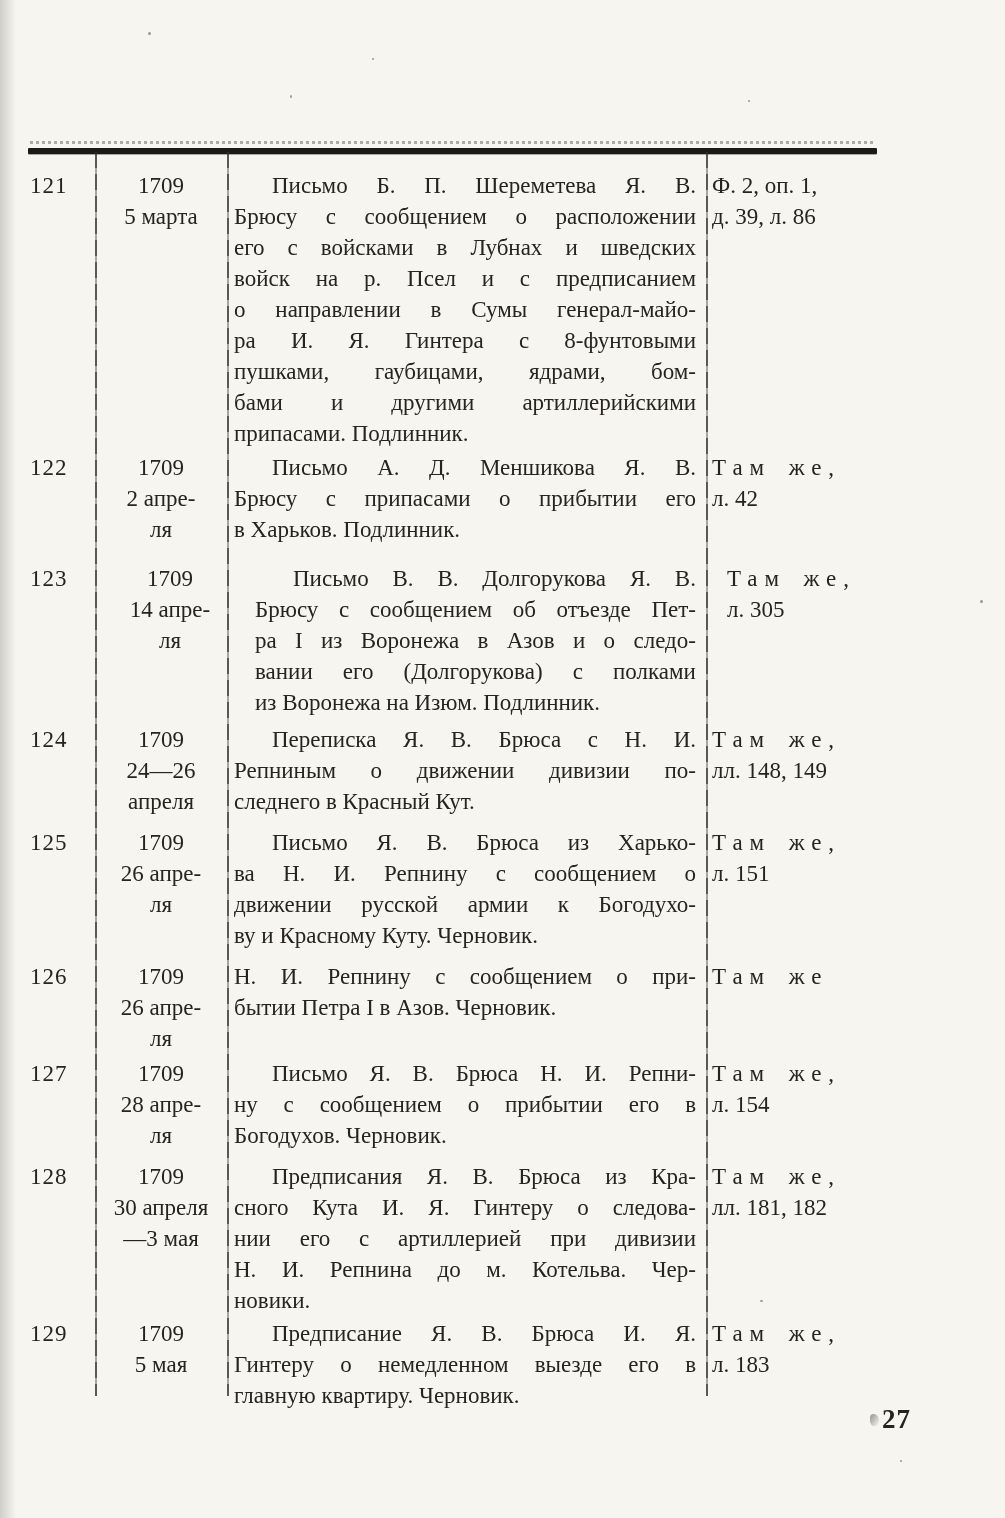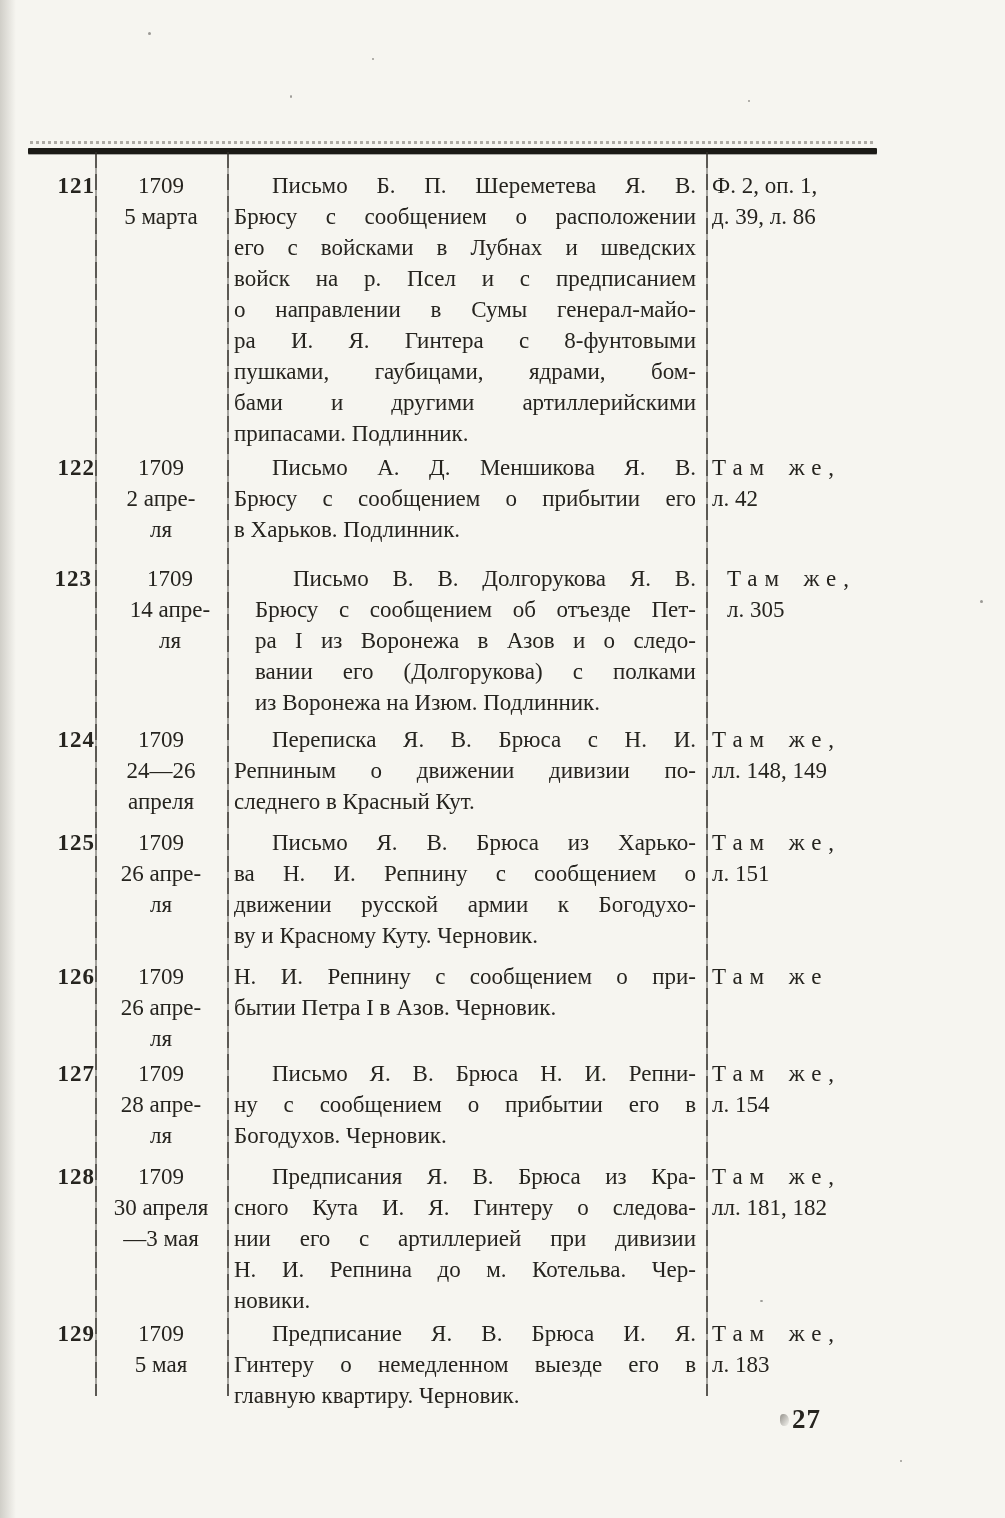--- a/index.html
+++ b/index.html
@@ -57,22 +57,22 @@
     position: absolute;
     left: 30px;
     width: 883px;
     display: flex;
     align-items: flex-start;
     font-size: 23px;
     line-height: 31px;
   }
   .col-num {
     width: 65px;
-    text-align: right;
-    font-weight: 700;
+    text-align: left;
+    font-weight: 400;
     letter-spacing: 1px;
   }
   .col-date {
     width: 132px;
     text-align: center;
   }
   .col-desc {
     width: 462px;
     margin-left: 7px;
   }
@@ -88,21 +88,21 @@
   .dline.first { padding-left: 38px; }
   .rline.spaced {
     letter-spacing: 0.30em;
     word-spacing: 0.22em;
   }
   .tline, .rline, .dline { white-space: nowrap; }
   .dline { white-space: normal; }
 
   .page-num-wrap {
     position: absolute;
-    left: 780px; top: 1404px;
+    left: 870px; top: 1404px;
     display: flex;
     align-items: center;
   }
   .pg-mark {
     width: 9px; height: 12px;
     margin-right: 3px;
     background: linear-gradient(125deg, rgba(70,66,60,0.55), rgba(70,66,60,0));
     border-radius: 40% 60% 50% 50%;
   }
   .page-num {
@@ -155,21 +155,21 @@
 
   <div class="entry" style="top: 452px;">
     <div class="col-num">122</div>
     <div class="col-date">
           <div class="tline">1709</div>
           <div class="tline">2 апре-</div>
           <div class="tline">ля</div>
         </div>
     <div class="col-desc">
           <div class="dline first just">Письмо А. Д. Меншикова Я. В.</div>
-          <div class="dline just">Брюсу с сообщением о прибытии его</div>
+          <div class="dline just">Брюсу с припасами о прибытии его</div>
           <div class="dline">в Харьков. Подлинник.</div>
         </div>
     <div class="col-ref">
           <div class="rline spaced">Там же,</div>
           <div class="rline">л. 42</div>
         </div>
   </div>
 
   <div class="entry" style="top: 563px; gap: 15px;">
     <div class="col-num">123</div>

